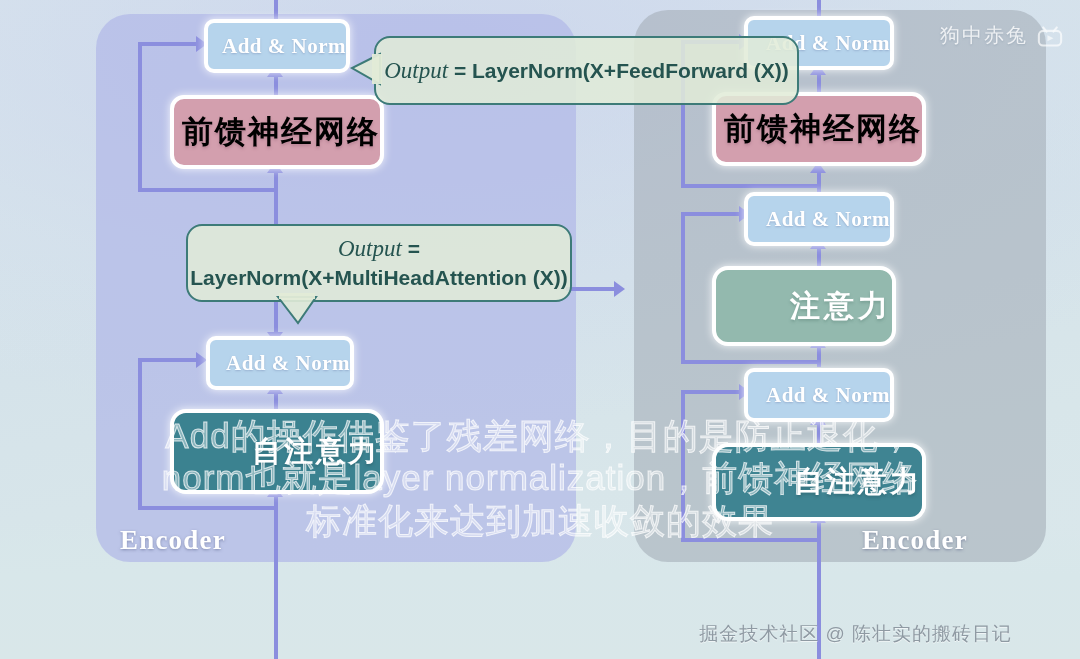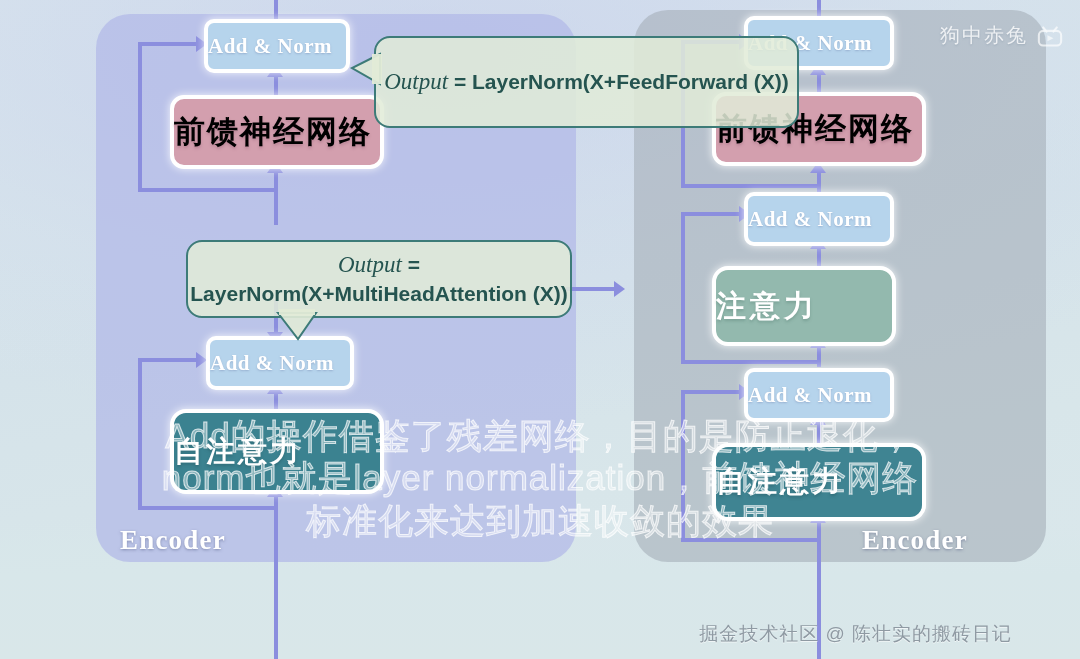--- a/index.html
+++ b/index.html
@@ -40,21 +40,21 @@
   .arrow-up{position:absolute;width:0;height:0;
     border-left:8px solid transparent;border-right:8px solid transparent;
     border-bottom:11px solid #8b8ede;}
   .arrow-right{position:absolute;width:0;height:0;
     border-top:8px solid transparent;border-bottom:8px solid transparent;
     border-left:11px solid #8b8ede;}
 
   
   .node{position:absolute;border-radius:12px;
     border:4px solid #ffffff;
-    display:flex;align-items:center;justify-content:flex-start;
+    display:flex;align-items:center;justify-content:flex-end;
     box-sizing:border-box;
     box-shadow:0 0 9px rgba(255,255,255,.85);}
   .node-an{background:#b6d4ec;border-radius:10px;}
   .node-an span{
     font-family:"Liberation Serif","DejaVu Serif",serif;
     font-weight:bold;font-size:21px;color:#ffffff;letter-spacing:.5px;
     text-shadow:0 1px 2px rgba(120,140,180,.5);}
   .node-ffn{background:#d39fae;border-radius:14px;}
   .node-ffn span{font-size:31px;color:#000000;font-weight:bold;letter-spacing:2px;
     text-shadow:0 2px 3px rgba(150,100,120,.45);}
@@ -198,31 +198,31 @@
   </div>
 
   <div class="node node-an" style="left:744px;top:368px;width:150px;height:54px;">
     <span>Add &amp; Norm</span>
   </div>
 
   <div class="node node-selfattn" style="left:712px;top:443px;width:214px;height:78px;">
     <span>自注意力</span>
   </div>
 
-  <div class="callout" style="left:374px;top:36px;width:425px;height:92px;">
+  <div class="callout" style="left:374px;top:36px;width:425px;height:69px;">
     <svg class="tail1" viewBox="0 0 30 34">
       <path d="M30 2 L2 16 L30 32 Z" fill="rgba(225,235,215,.9)" stroke="#3d7b78" stroke-width="2"></path>
       <rect x="22" y="2" width="10" height="30" fill="rgba(225,235,215,.95)"></rect>
     </svg>
     <div class="eq">
       <i>Output</i><span> = LayerNorm(X+FeedForward (X))</span>
     </div>
   </div>
 
-  <div class="callout" style="left:186px;top:240px;width:386px;height:78px;">
+  <div class="callout" style="left:186px;top:224px;width:386px;height:78px;">
     <svg class="tail2" viewBox="0 0 42 28">
       <path d="M2 0 L22 26 L40 0 Z" fill="rgba(225,235,215,.9)" stroke="#3d7b78" stroke-width="2"></path>
       <rect x="3" y="-4" width="36" height="6" fill="rgba(225,235,215,.95)"></rect>
     </svg>
     <div class="eq">
       <div>
         <i>Output</i><span> =</span>
       </div>
       <div>LayerNorm(X+MultiHeadAttention (X))</div>
     </div>

